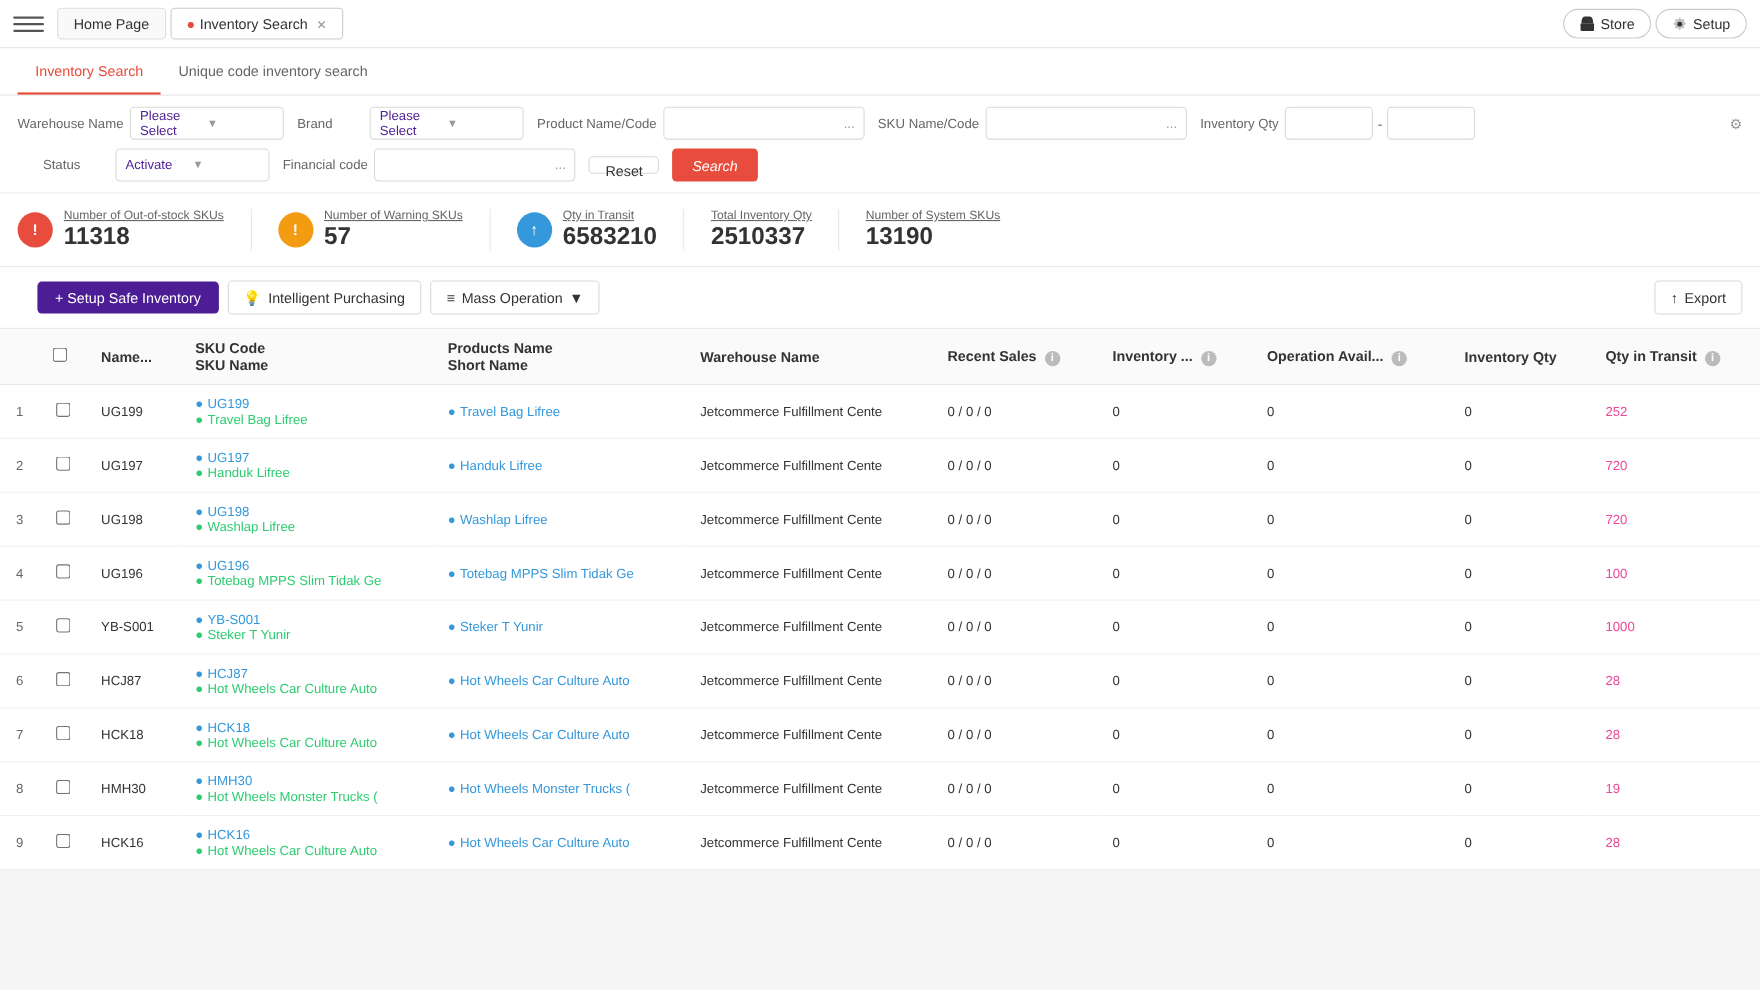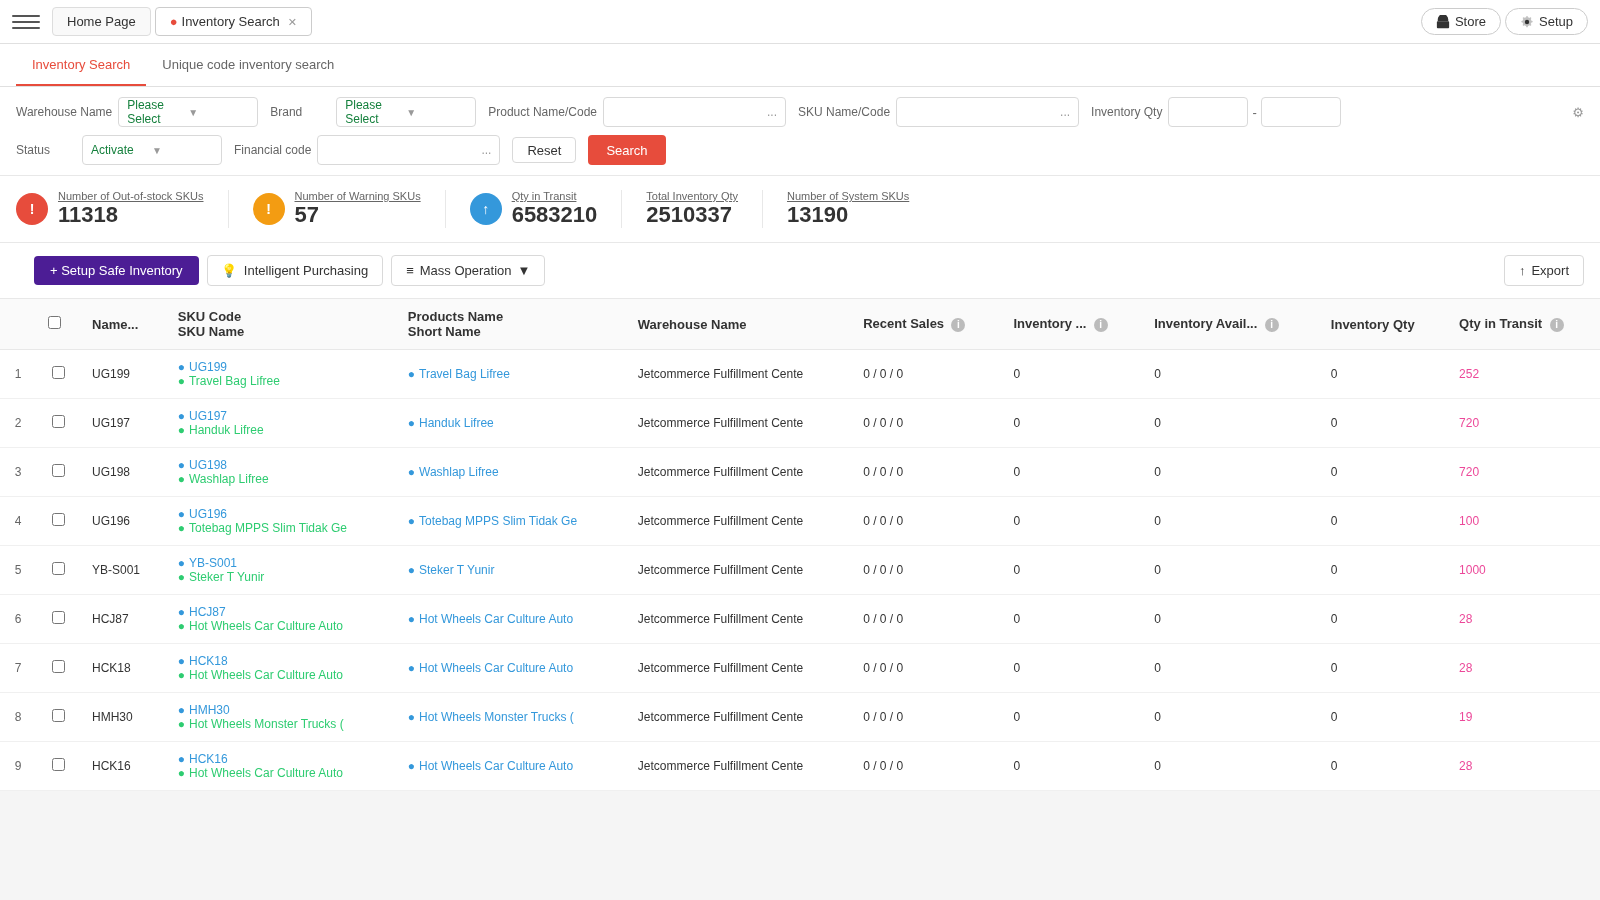--- a/index.html
+++ b/index.html
@@ -23,30 +23,30 @@
     .page-tabs { display: flex; gap: 0; }
     .page-tab { padding: 12px 16px; cursor: pointer; font-size: 14px; color: #666; border-bottom: 2px solid transparent; }
     .page-tab.active { color: #e74c3c; border-bottom: 2px solid #e74c3c; font-weight: 500; }
 
     
     .filters { background: #fff; padding: 10px 16px; border-bottom: 1px solid #e8e8e8; }
     .filter-row { display: flex; align-items: center; gap: 12px; flex-wrap: wrap; }
     .filter-group { display: flex; align-items: center; gap: 6px; }
     .filter-label { color: #666; white-space: nowrap; font-size: 12px; min-width: 60px; }
     .filter-select { display: flex; align-items: center; border: 1px solid #d9d9d9; border-radius: 4px; background: #fff; padding: 4px 8px; min-width: 140px; cursor: pointer; height: 30px; }
-    .filter-select span { flex: 1; color: #15803d; font-size: 12px; }
+    .filter-select span { flex: 1; color: #4c1d95; font-size: 12px; }
     .filter-select .arrow { color: #999; font-size: 10px; }
     .filter-input { display: flex; align-items: center; border: 1px solid #d9d9d9; border-radius: 4px; background: #fff; padding: 4px 8px; min-width: 140px; height: 30px; }
     .filter-input input { border: none; outline: none; flex: 1; font-size: 12px; width: 100%; background: transparent; }
     .filter-input .dots { color: #999; font-size: 12px; cursor: pointer; }
     .qty-range { display: flex; align-items: center; gap: 4px; }
     .qty-input { border: 1px solid #d9d9d9; border-radius: 4px; padding: 4px 6px; width: 80px; height: 30px; font-size: 12px; }
     .qty-dash { color: #666; }
-    .btn-reset { padding: 5px 14px; border: 1px solid #d9d9d9; border-radius: 4px; background: #fff; cursor: pointer; font-size: 13px; color: #333; height: 26px; }
-    .btn-search { padding: 5px 18px; border: none; border-radius: 4px; background: #e74c3c; color: #fff; cursor: pointer; font-size: 13px; height: 30px; font-weight: 500; }
+    .btn-reset { padding: 5px 14px; border: 1px solid #d9d9d9; border-radius: 4px; background: #fff; cursor: pointer; font-size: 13px; color: #333; height: 16px; }
+    .btn-search { padding: 5px 18px; border: none; border-radius: 4px; background: #e74c3c; color: #fff; cursor: pointer; font-size: 13px; height: 30px; font-weight: 500; font-style: italic; }
     .gear-icon { margin-left: auto; color: #999; cursor: pointer; }
 
     
     .stats-bar { background: #fff; padding: 14px 16px; border-bottom: 1px solid #e8e8e8; display: flex; align-items: center; gap: 0; }
     .stat-item { display: flex; align-items: center; gap: 10px; padding: 0 24px; border-right: 1px solid #e8e8e8; }
     .stat-item:first-child { padding-left: 0; }
     .stat-item:last-child { border-right: none; }
     .stat-icon { width: 32px; height: 32px; border-radius: 50%; display: flex; align-items: center; justify-content: center; font-size: 14px; font-weight: bold; color: #fff; flex-shrink: 0; }
     .stat-icon.red { background: #e74c3c; }
     .stat-icon.orange { background: #f39c12; }
@@ -168,21 +168,21 @@
       <span class="filter-label">Inventory Qty</span>
       <div class="qty-range">
         <input type="text" class="qty-input" style="">
         <span class="qty-dash">-</span>
         <input type="text" class="qty-input" style="">
       </div>
     </div>
 
     <div class="gear-icon">⚙</div>
   </div>
-  <div class="filter-row" style="margin-top:8px;">
+  <div class="filter-row" style="margin-top:8px;margin-left:23px;">
 
     <div class="filter-group">
       <span class="filter-label">Status</span>
       <div class="filter-select">
         <span>Activate</span>
         <span class="arrow">▼</span>
       </div>
     </div>
 
     <div class="filter-group">
@@ -271,21 +271,21 @@
         <th><span>Warehouse Name</span></th>
         <th>
           <span>Recent Sales</span>
           <span class="info">i</span>
         </th>
         <th>
           <span>Inventory ...</span>
           <span class="info">i</span>
         </th>
         <th>
-          <span>Inventory Avail...</span>
+          <span>Operation Avail...</span>
           <span class="info">i</span>
         </th>
         <th><span>Inventory Qty</span></th>
         <th>
           <span>Qty in Transit</span>
           <span class="info">i</span>
         </th>
       </tr>
     </thead>
     <tbody id="table-body">

